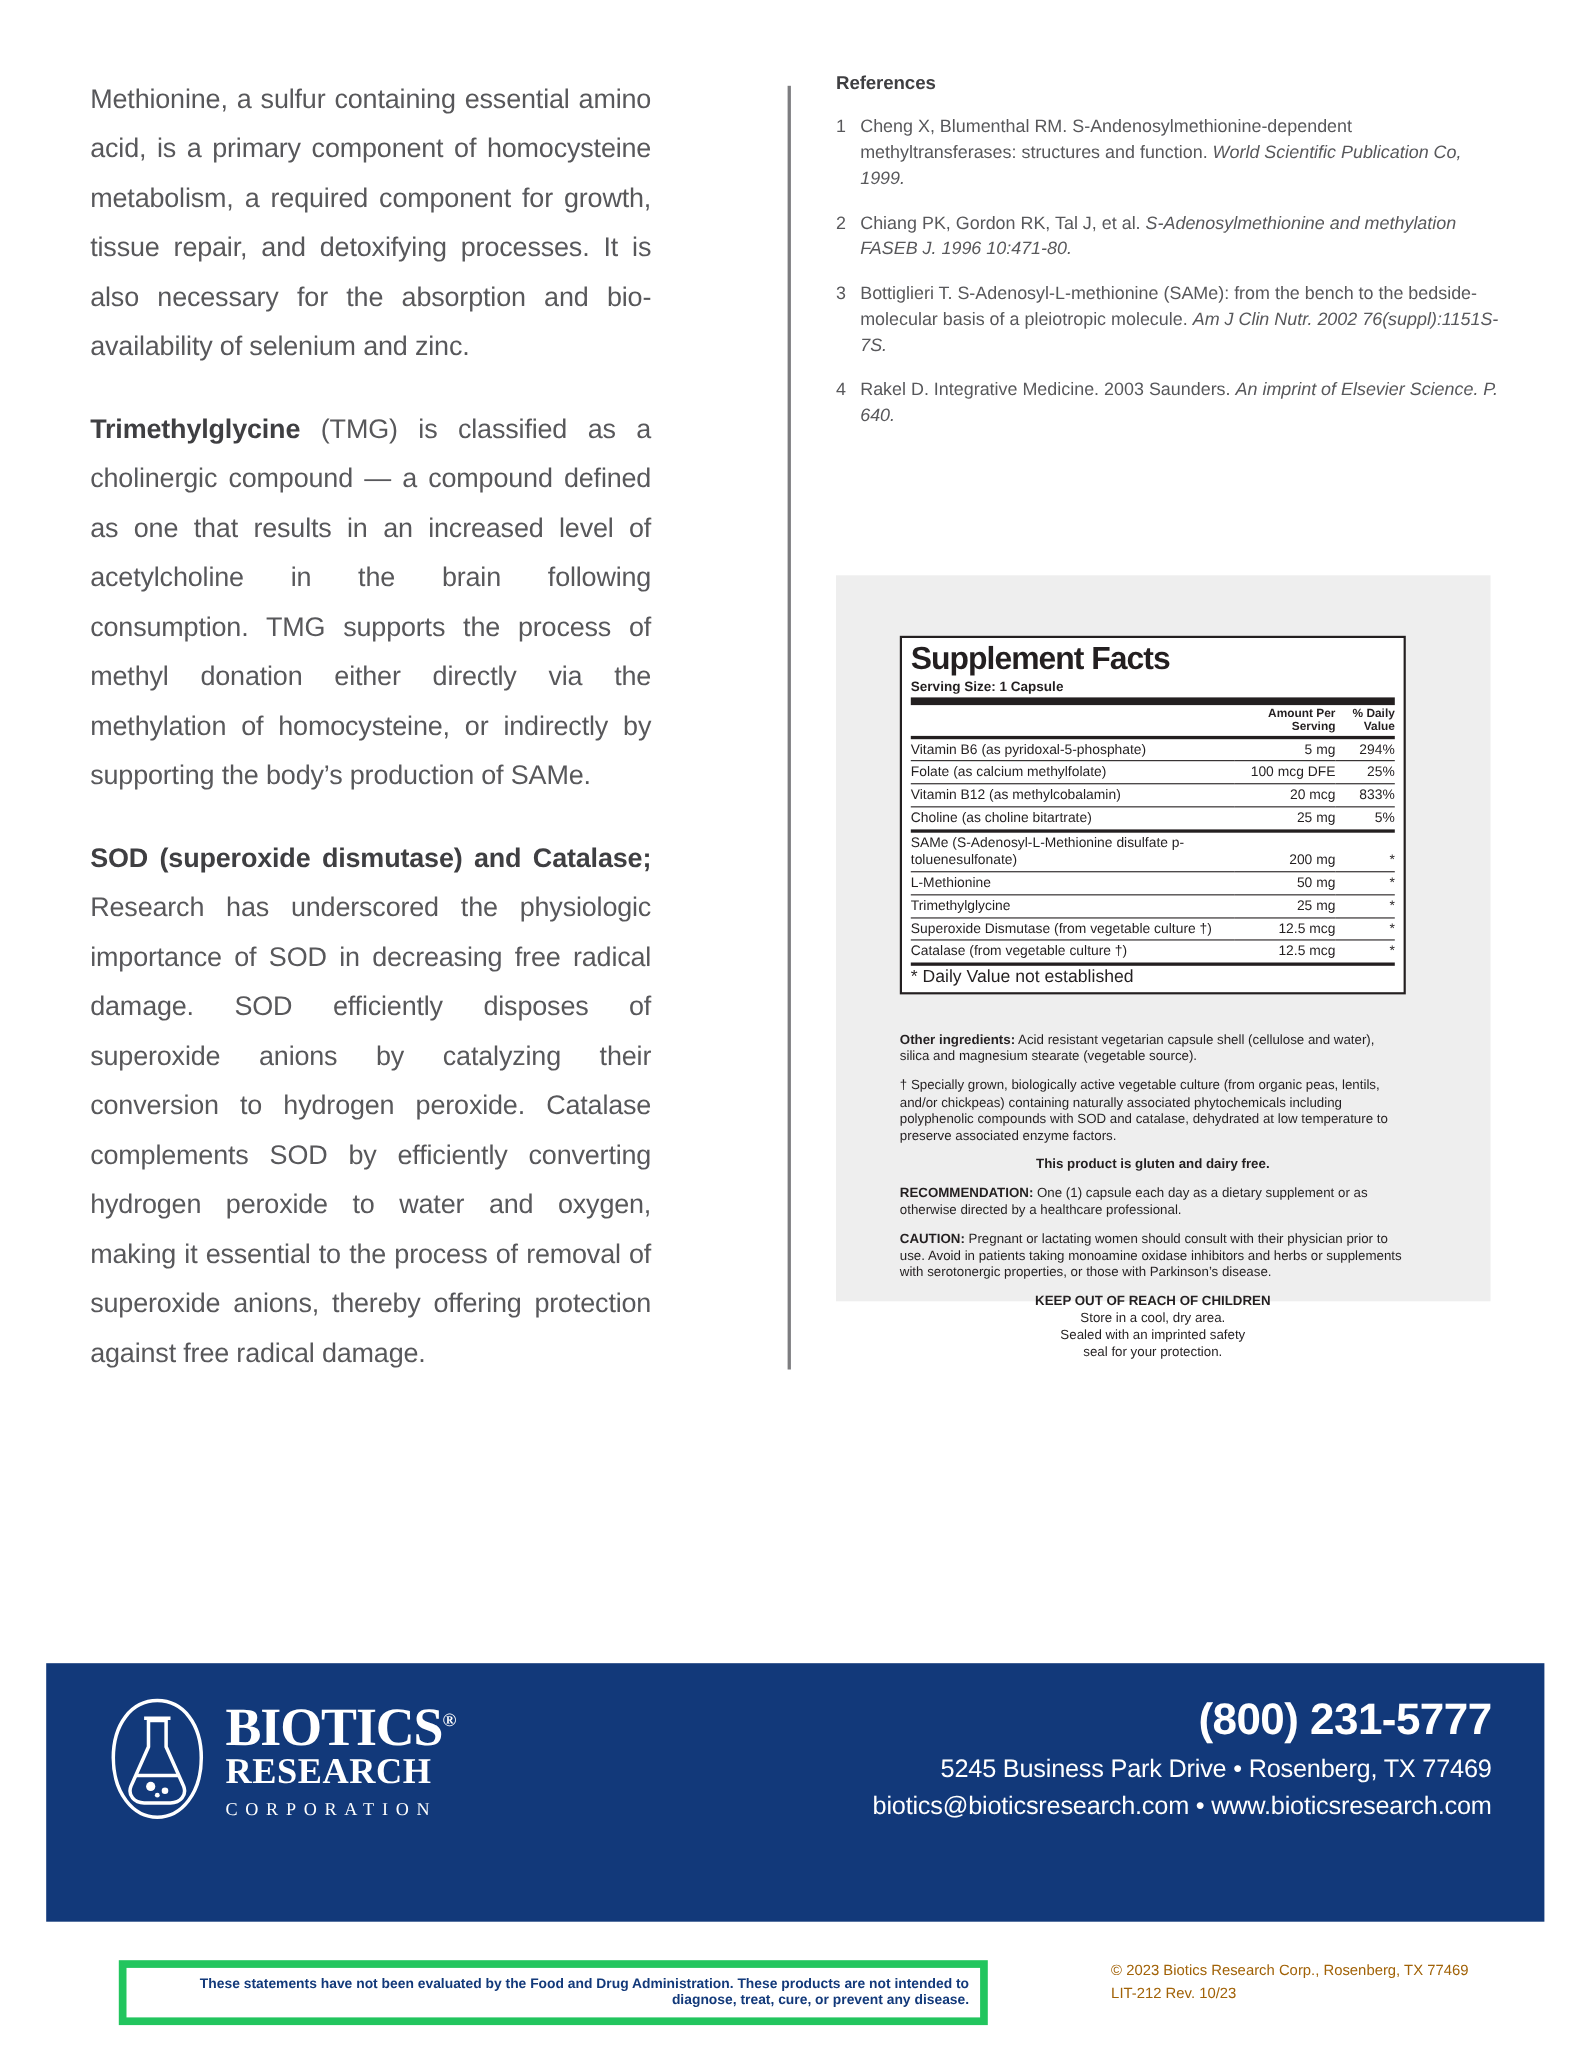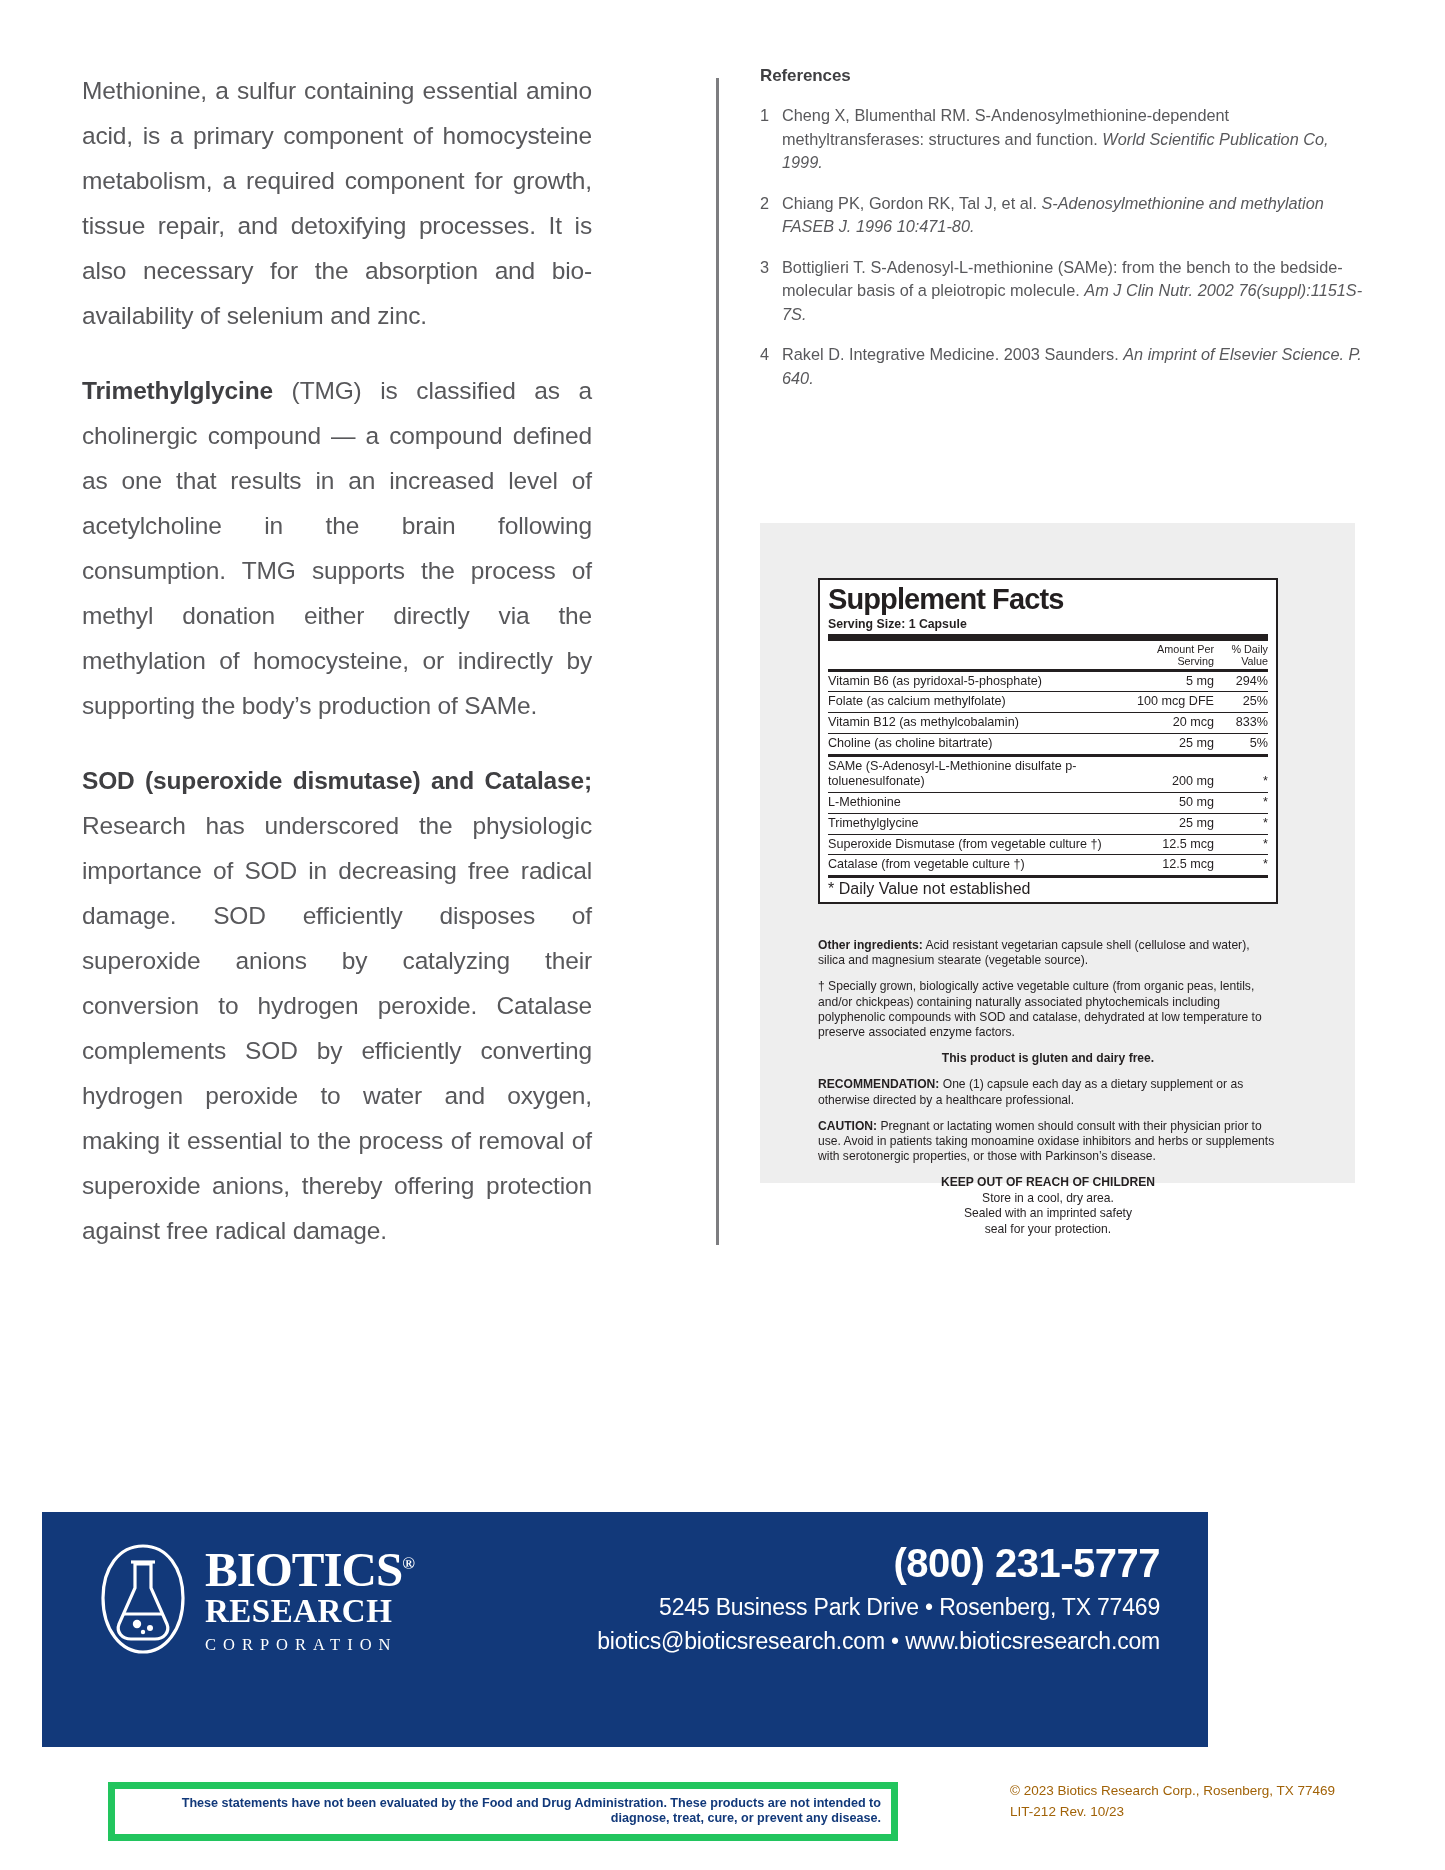--- a/index.html
+++ b/index.html
@@ -133,21 +133,21 @@
     padding: 2px 0 2px 0;
     vertical-align: bottom;
     border-bottom: 1px solid #231f20;
   }
   table.sf-table tr.no-rule td { border-bottom: none; }
   td.c-name  { text-align: left; }
   td.c-amt   { text-align: right; width: 92px; white-space: nowrap; padding-right: 6px;}
   td.c-dv    { text-align: right; width: 54px; white-space: nowrap; }
   .hdr-cell {
     font-size: 10.8px;
-    font-weight: normal;
+    font-weight: bold;
     text-align: center;
     line-height: 1.12;
     padding-bottom: 2px;
     border-bottom: none !important;
   }
   .spacer-row td { height: 18px; border-bottom: none !important; }
   .dv-note {
     font-size: 16px;
     font-weight: normal;
     padding: 2px 0 1px 0;
@@ -168,21 +168,21 @@
   .sf-notes b { font-weight: bold; }
   .center { text-align: center; font-weight: bold; }
   .blk-center { text-align: center; font-weight: bold; line-height: 15.5px; }
   .blk-center-sm { text-align: center; line-height: 15.5px; }
 
   
   .footer-band {
     position: absolute;
     left: 42px;
     top: 1512px;
-    width: 1166px;
+    width: 1362px;
     height: 235px;
     background: #12397a;
   }
   .logo-box {
     position: absolute;
     left: 55px;
     top: 28px;
     width: 340px;
     height: 120px;
     color: #ffffff;

